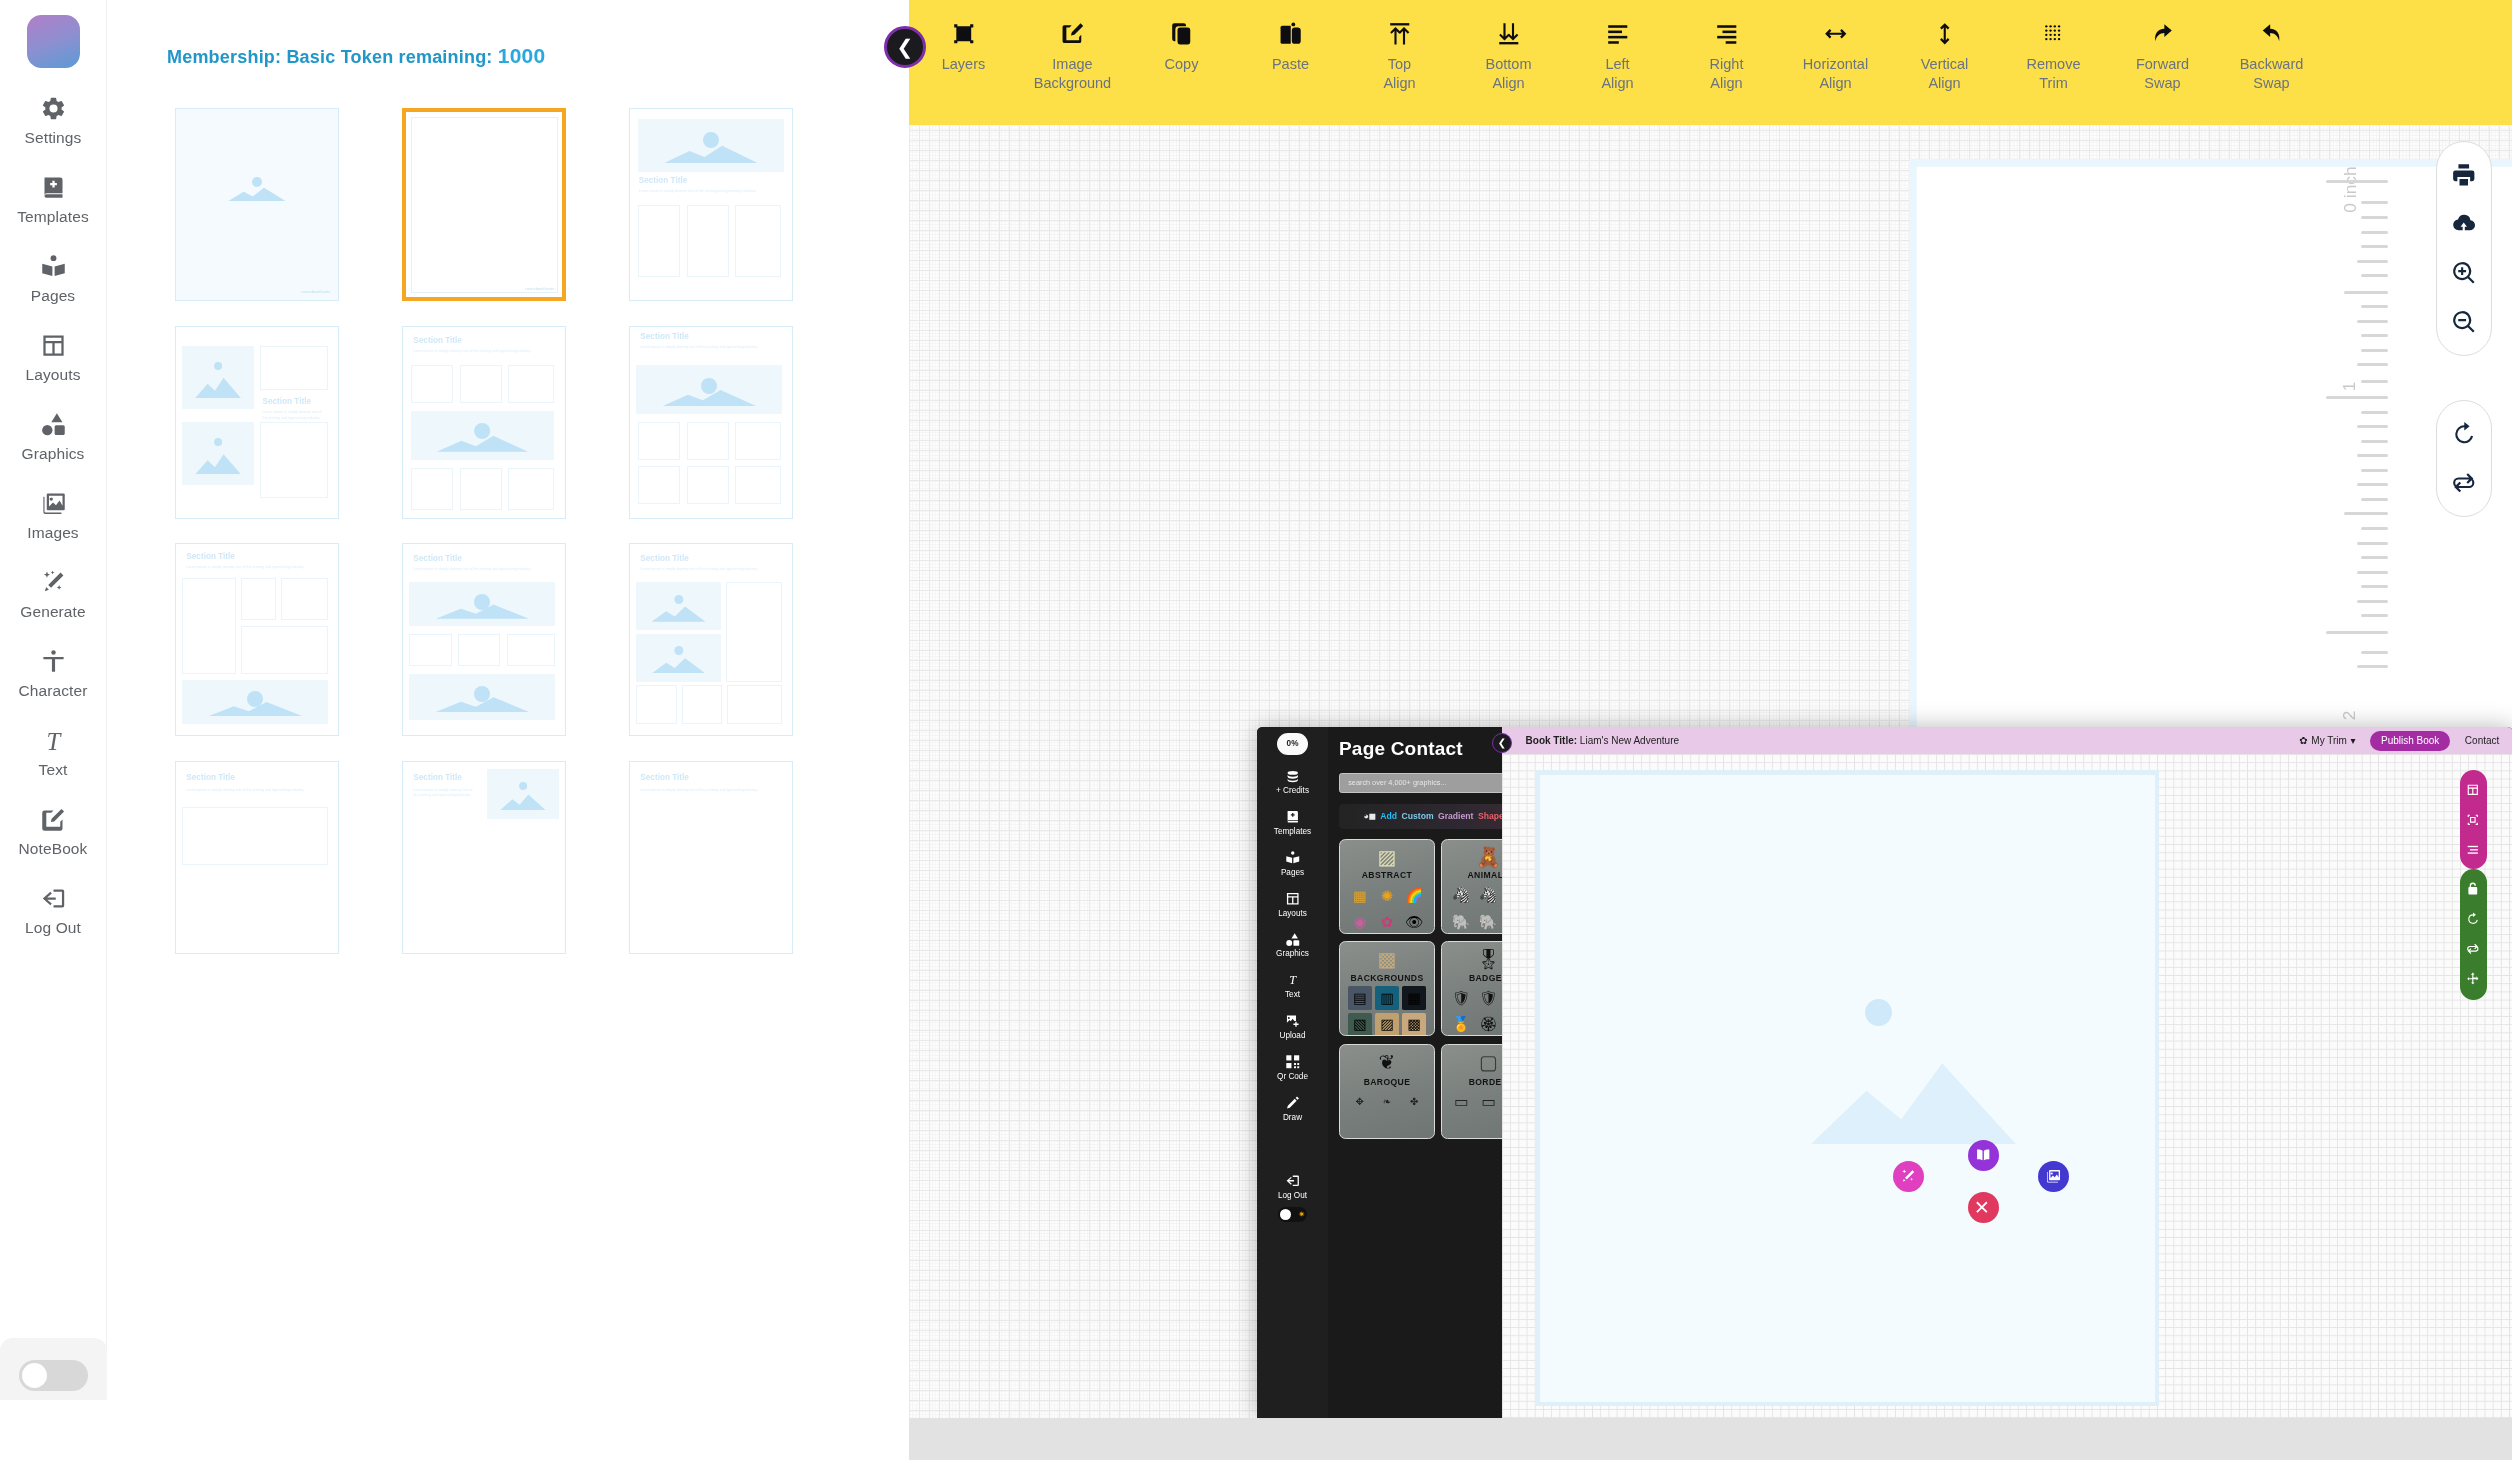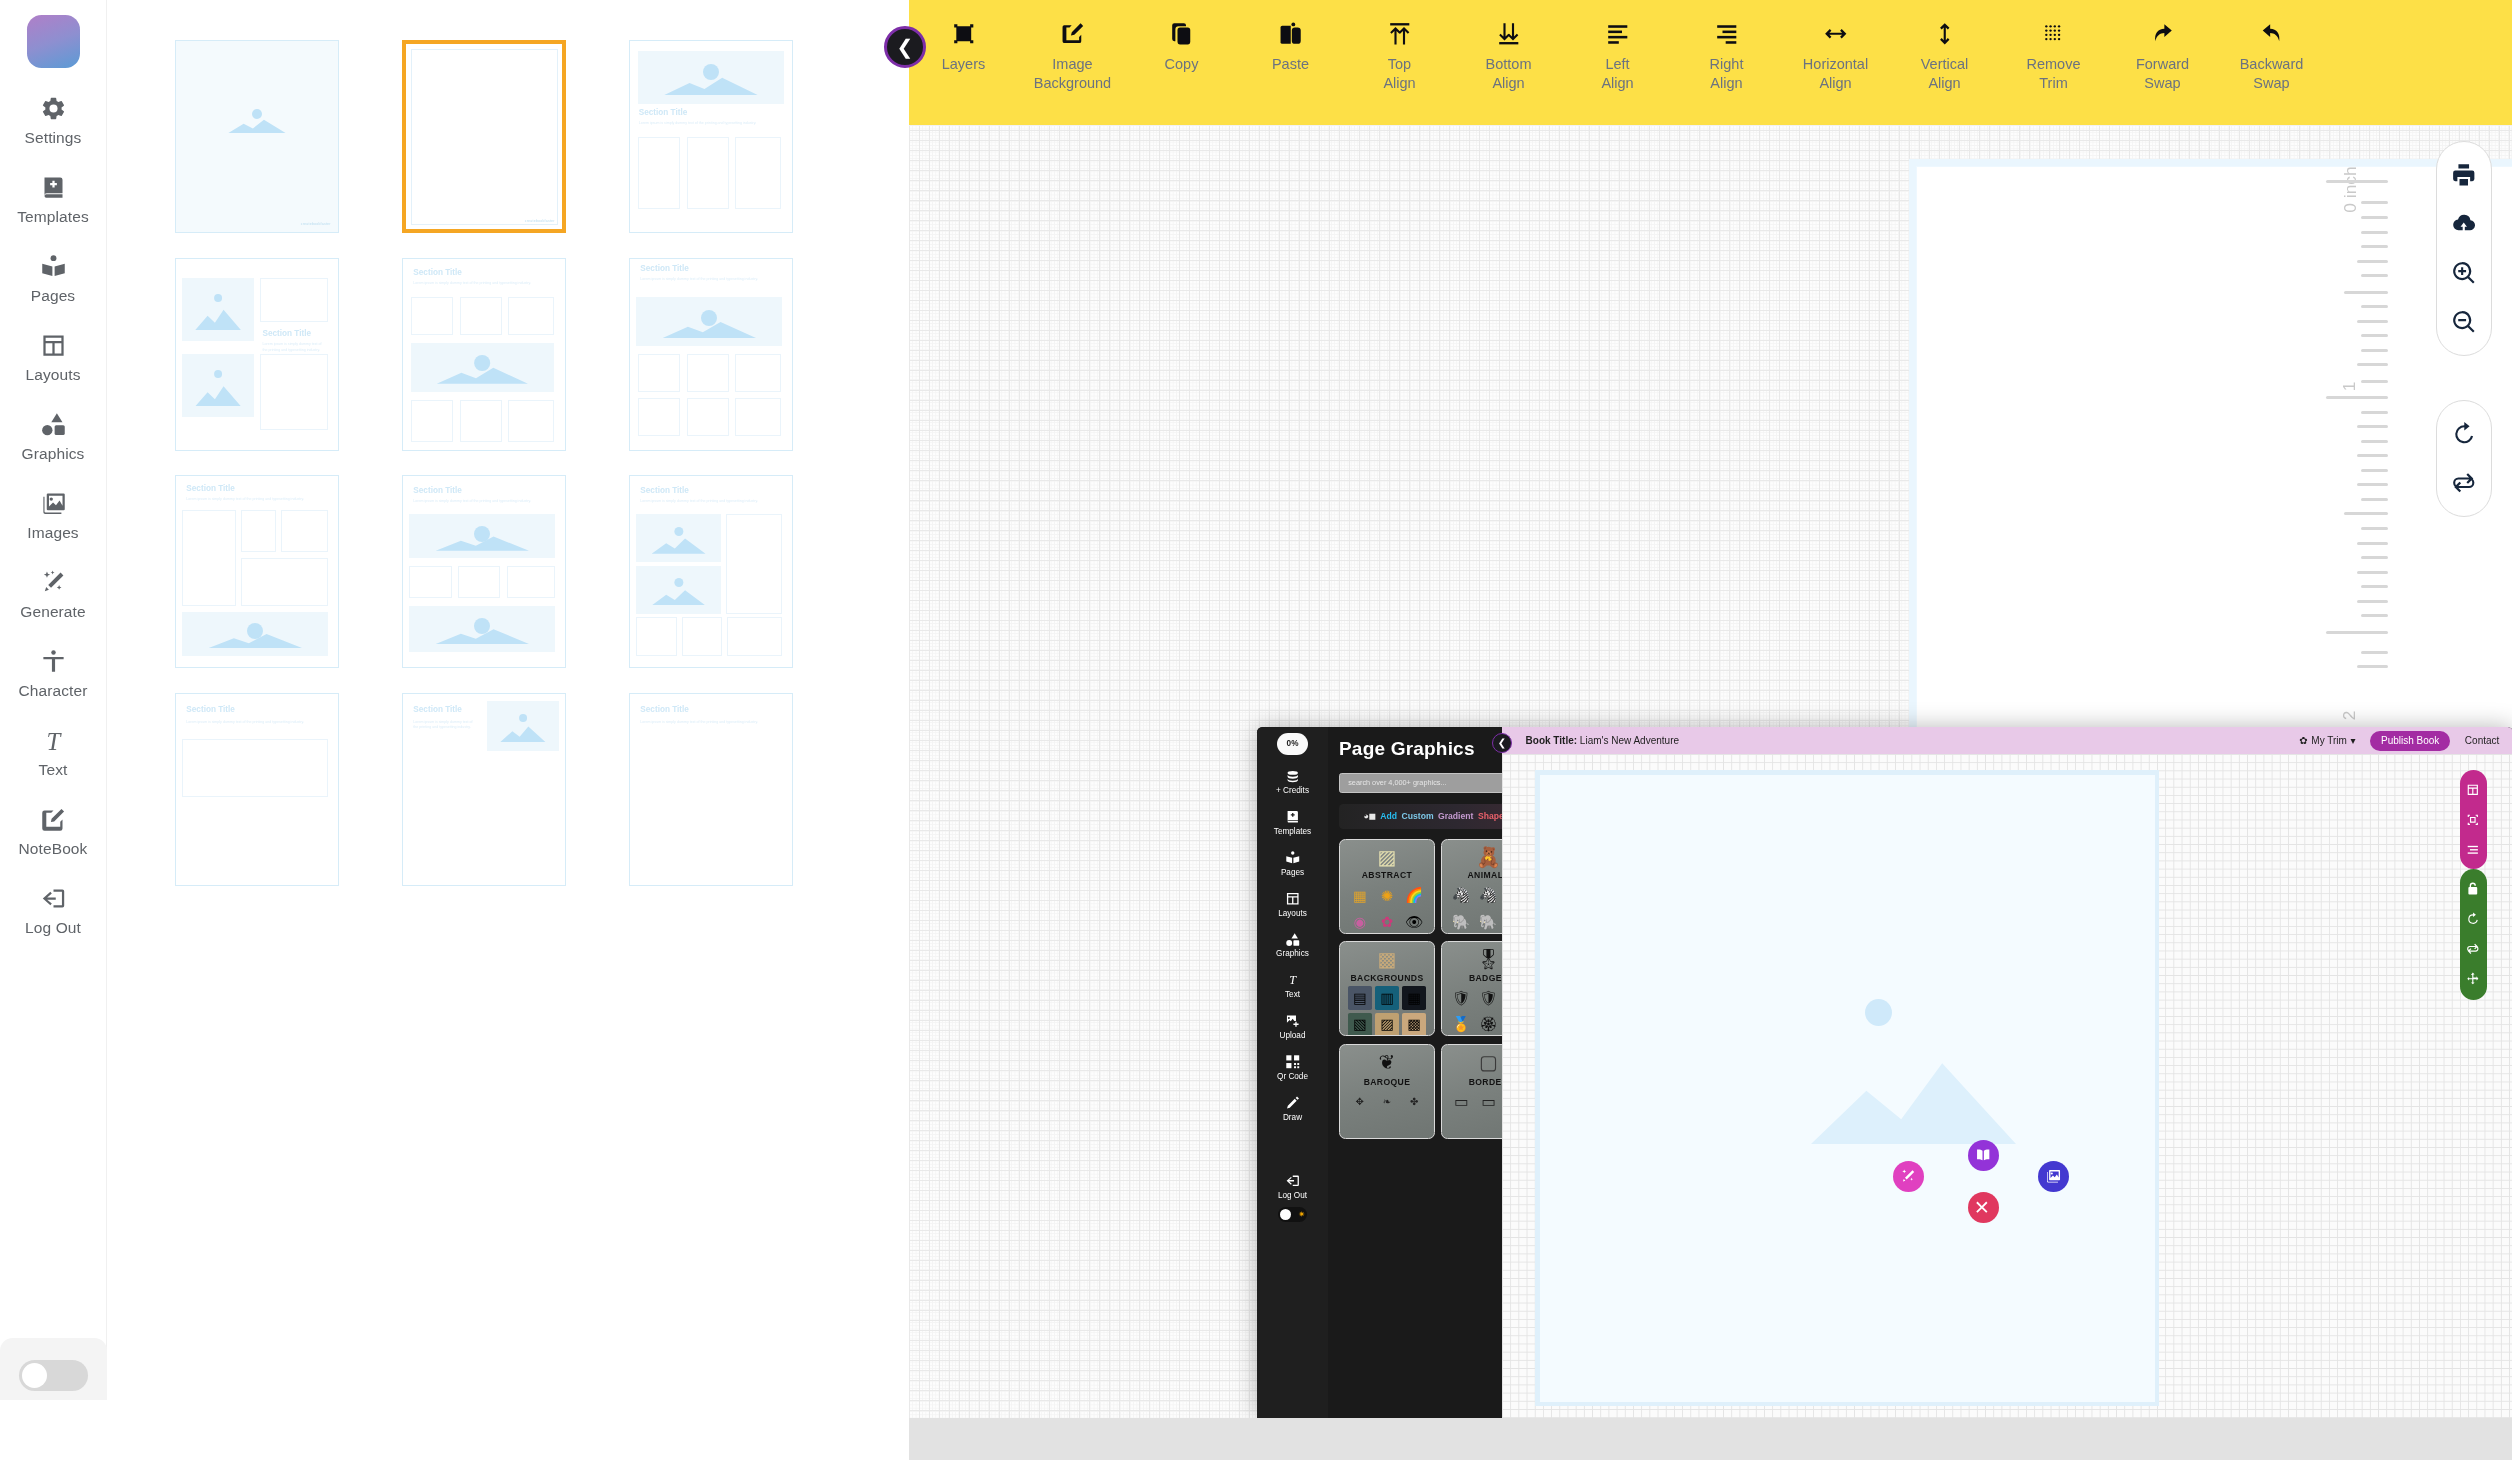--- a/index.html
+++ b/index.html
@@ -338,20 +338,24 @@
     </div>
 
     <div class="toggle-wrap">
       <div class="toggle-pill">
           <div class="toggle-knob"></div>
         </div>
     </div>
   </div>
 
   <div class="layouts-panel">
+    <div class="membership">
+      <span>Membership: Basic Token remaining:</span>
+      <span class="tok">1000</span>
+    </div>
 
 
 
     <div class="thumb-grid">
 
       <div class="thumb">
         <div class="sheet"></div>
         <div class="ph" style="position:absolute;left:22%;top:30%;width:56%;height:22%;background:transparent"></div>
         <div class="wm">createbookfaster</div>
       </div>
@@ -769,21 +773,21 @@
           </span>
         <span class="nlb">Log Out</span>
       </div>
       <div class="n-toggle">
         <span class="k"></span>
         <span class="g">✷</span>
       </div>
     </div>
 
     <div class="n-main">
-      <div class="n-h1">Page Graphics</div>
+      <div class="n-h1">Page Contact</div>
       <div class="n-search">
         <span>search over 4,000+ graphics...</span>
       </div>
       <div class="n-gradbar">
         <span style="color:#e8e8e8">◕◼</span>
         <span class="s1">Add</span>
         <span class="s2">Custom</span>
         <span class="s3">Gradient</span>
         <span class="s4">Shapes</span>
       </div>

